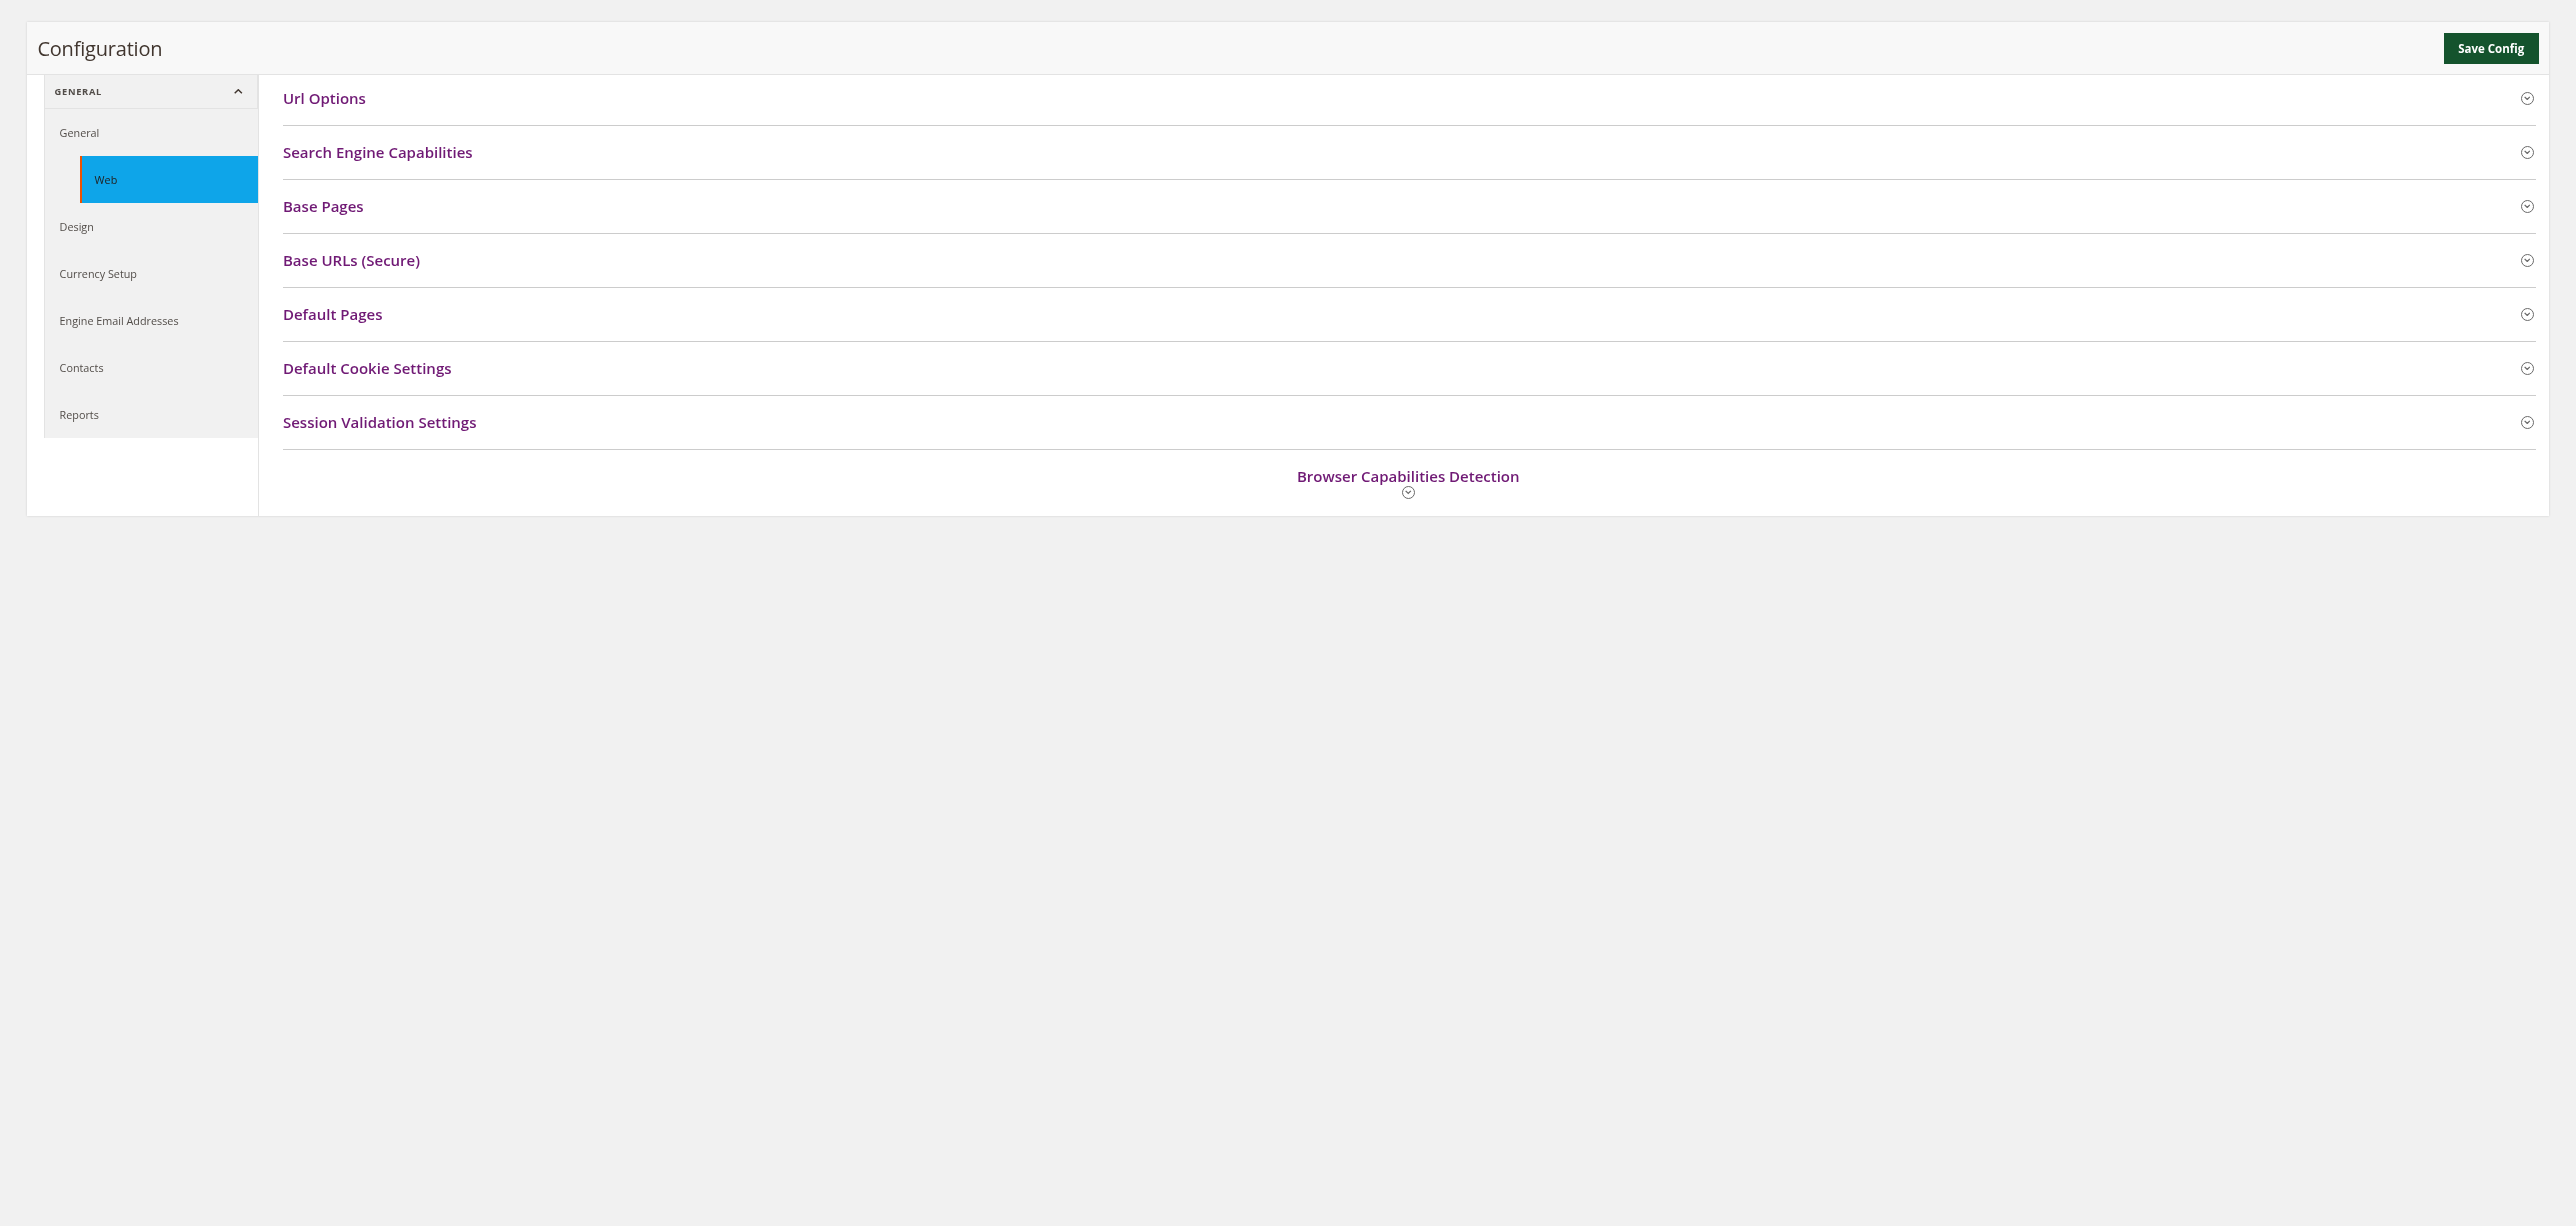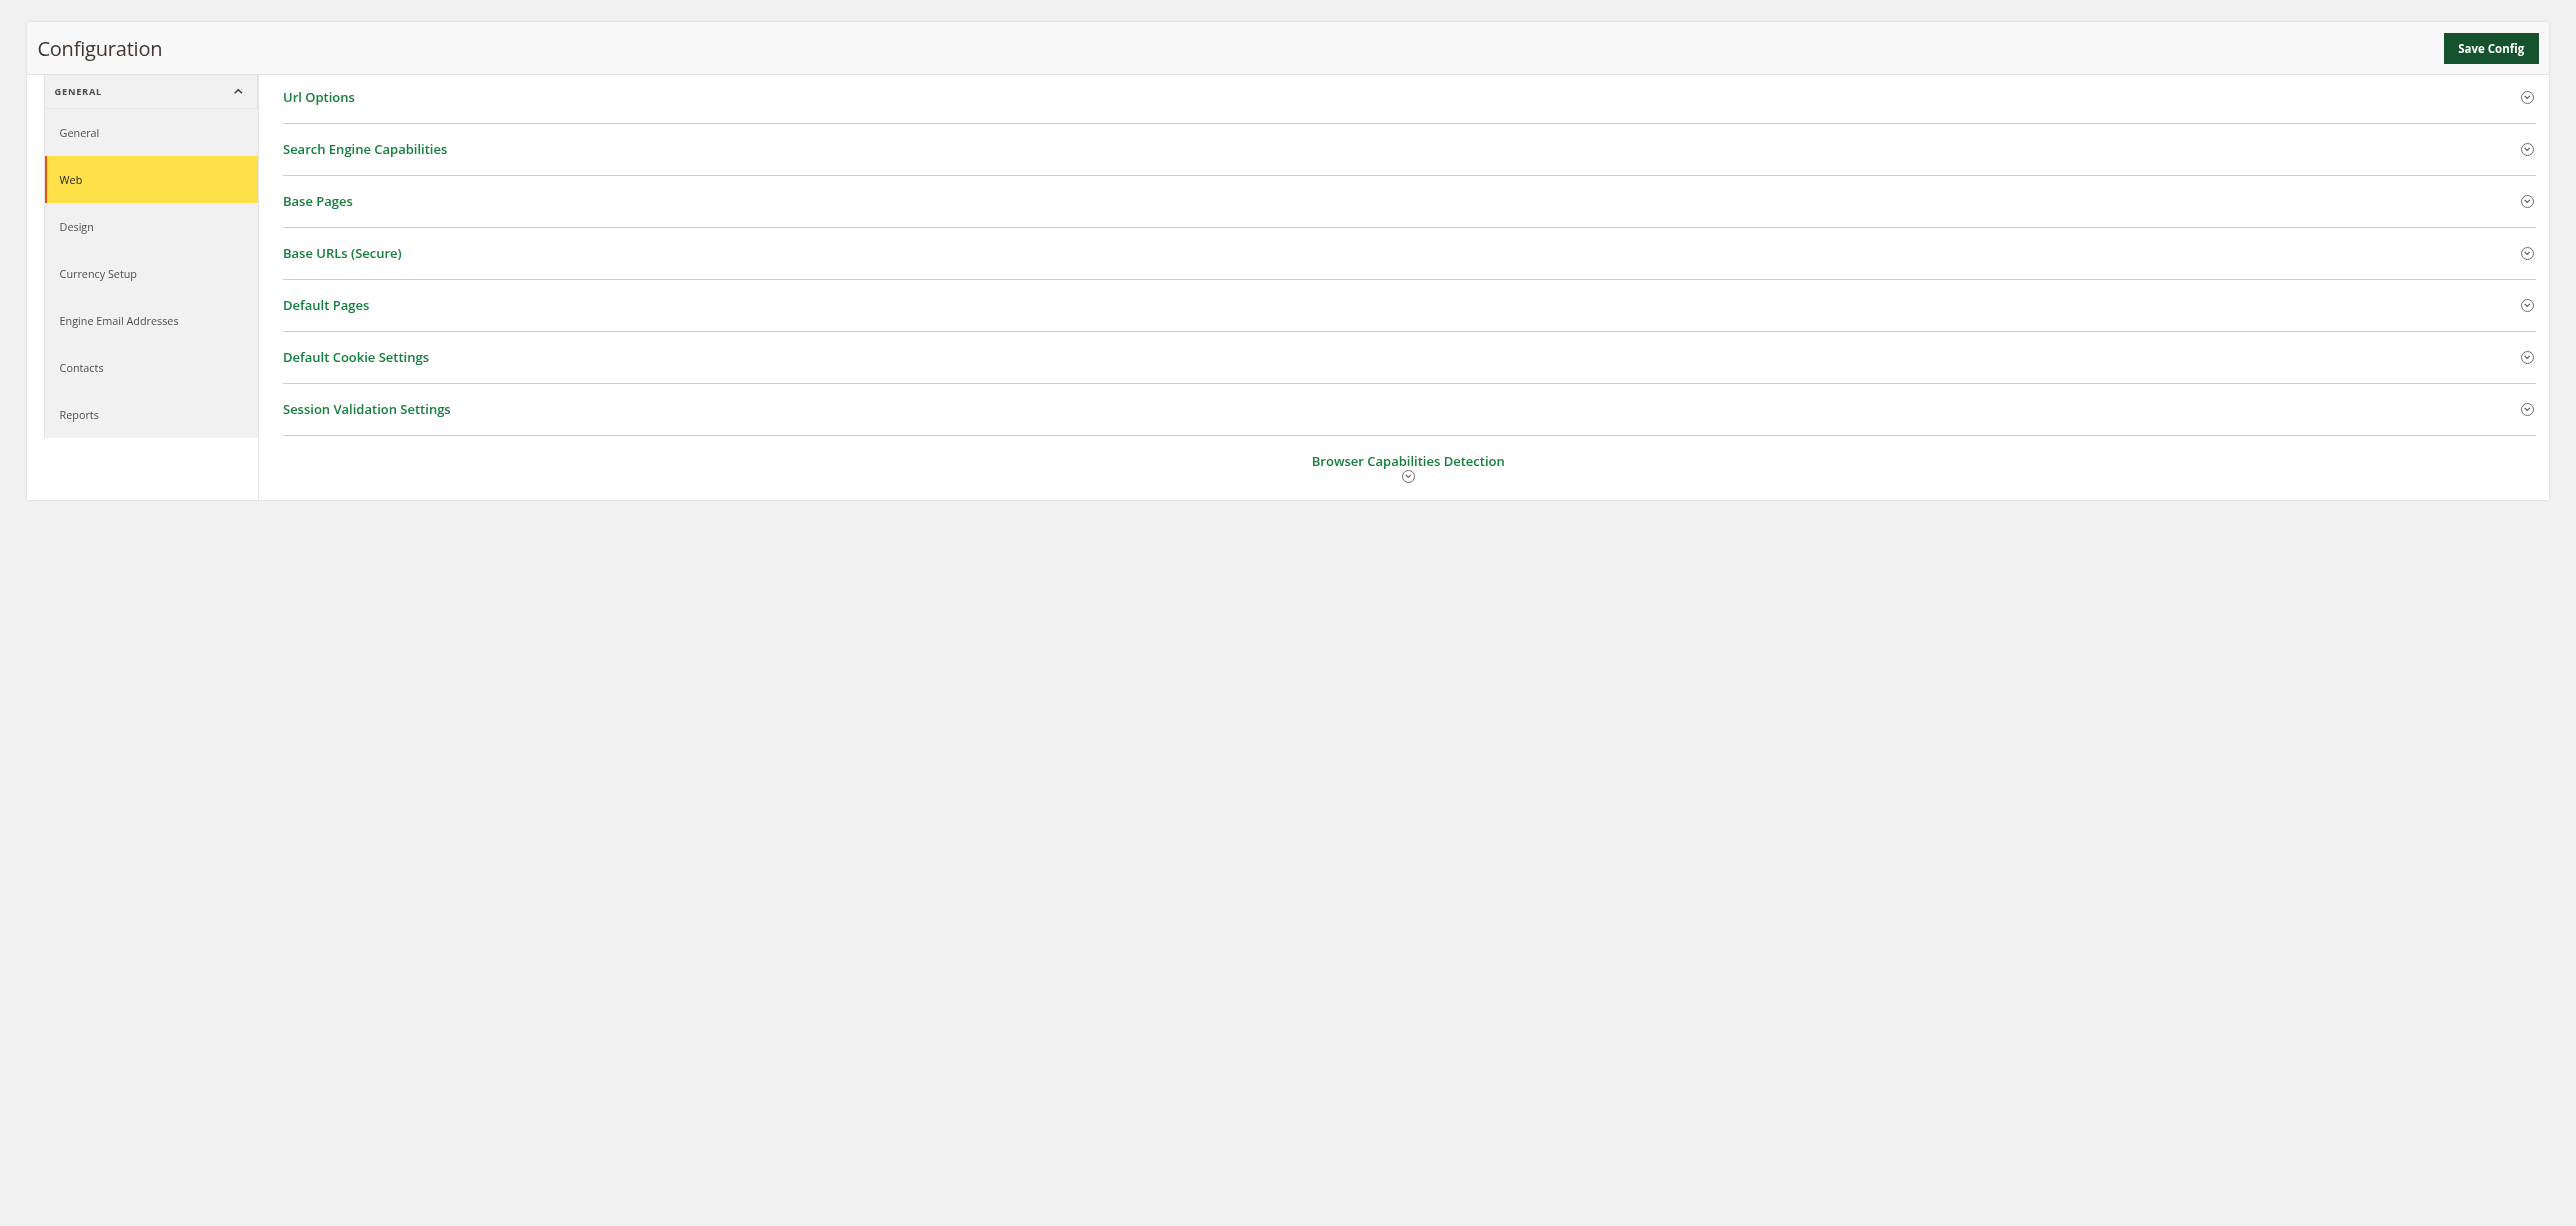--- a/index.html
+++ b/index.html
@@ -89,43 +89,44 @@
       border-left: 0.7px solid #e3e3e3;
     }
     .sidebar-item {
       padding: 16px 13px;
       font-size: 10.8px;
       color: #524d49;
       cursor: pointer;
       border-left: 2.2px solid transparent;
     }
     .sidebar-item.active {
-      background: #fde047;
+      background: #0ea5e9;
       border-left: 2.2px solid #eb5202;
       color: #222;
+      margin-left: 35px;
     }
     .main {
       flex: 1;
       padding: 0 13px 0 24.4px;
     }
     .section-row {
       display: flex;
       justify-content: space-between;
       align-items: center;
       padding: 16.5px 2.9px 16.5px 0;
       border-bottom: 0.7px solid #ccc;
       cursor: pointer;
     }
     .section-row:first-child {
       padding-top: 13px;
     }
     .section-label {
-      font-size: 13px;
+      font-size: 15px;
       font-weight: 600;
-      color: #15803d;
+      color: #701a75;
     }
     .expand-icon {
       width: 13px;
       height: 13px;
       border: 1.1px solid #6a6a6a;
       border-radius: 50%;
       display: inline-flex;
       align-items: center;
       justify-content: center;
       flex-shrink: 0;

